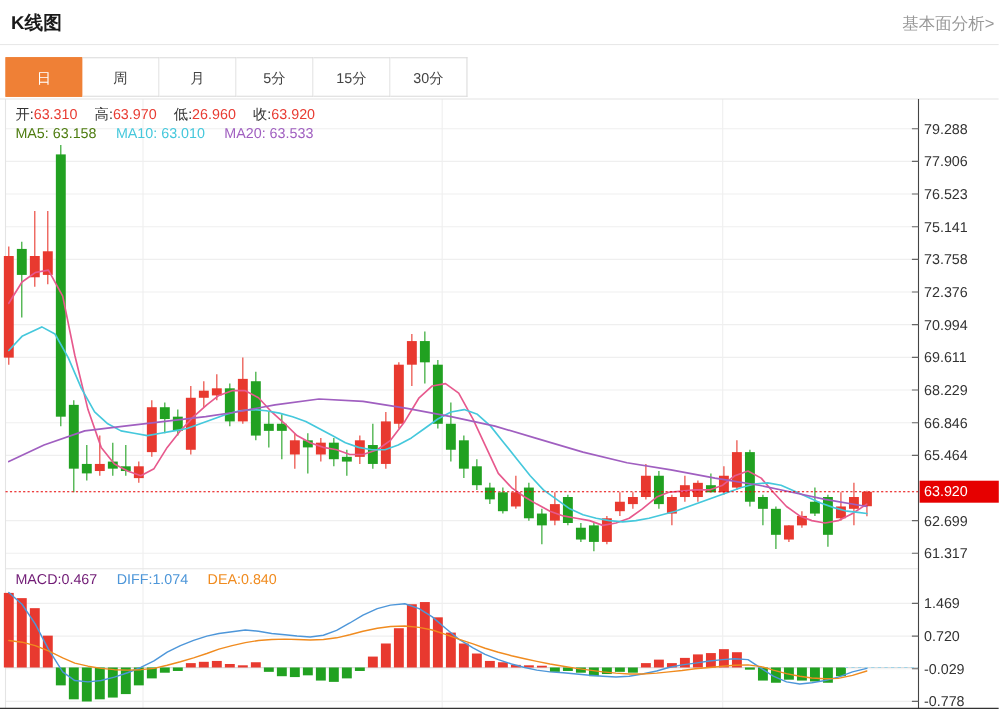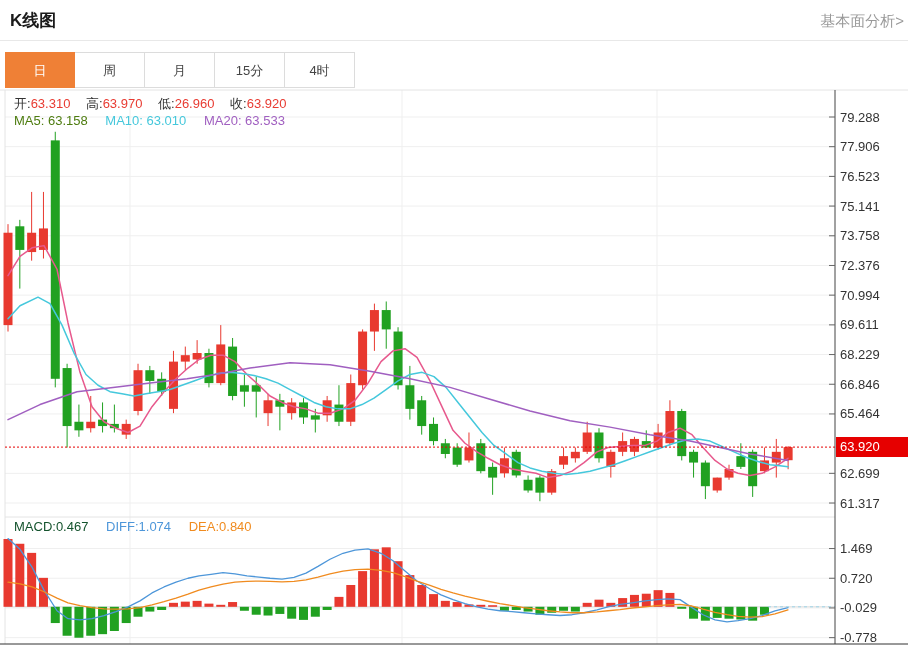--- a/index.html
+++ b/index.html
@@ -18,38 +18,39 @@
   .overlay{position:absolute;z-index:2;font-size:13px;white-space:nowrap;}
   .ohlc-row{left:14px;top:95px;}
   .ohlc-row .lbl{color:#333;margin-left:12px;}
   .ohlc-row .lbl:first-child{margin-left:0;}
   .ohlc-row .val{color:#e83b32;}
   .ma-row{left:14px;top:113px;}
   .ma-row span{margin-right:14px;}
   .macd-row{left:14px;top:519px;}
   .macd-row span{margin-right:14px;}
   .c-ma5{color:#4d7c0f;} .c-ma10{color:#45c8dc;} .c-ma20{color:#a05fc0;}
-  .c-macd{color:#14532d;} .c-diff{color:#4d96d9;} .c-dea{color:#f08b1f;}
+  .c-macd{color:#701a75;} .c-diff{color:#4d96d9;} .c-dea{color:#f08b1f;}
   .price-tag{position:absolute;left:836px;top:437px;width:69px;height:20px;background:#e60000;
              color:#fff;font-size:13px;line-height:20px;padding-left:4px;z-index:2;}
 </style>
 </head>
 <body>
 
 <div class="header">
   <h1 class="page-title">K线图</h1>
   <a class="fa-link">基本面分析&gt;</a>
 </div>
 
 <div class="tabbar" id="tabbar">
     <div class="tab active">日</div>
     <div class="tab">周</div>
     <div class="tab">月</div>
+    <div class="tab">5分</div>
     <div class="tab">15分</div>
-    <div class="tab">4时</div>
+    <div class="tab">30分</div>
   </div>
 
 <svg id="chart-svg" width="908" height="649">
     <g>
       <line x1="5" y1="117" x2="835" y2="117" stroke="#efefef" stroke-width="1"></line>
       <line x1="5" y1="146.6853599999998" x2="835" y2="146.6853599999998" stroke="#efefef" stroke-width="1"></line>
       <line x1="5" y1="176.3922" x2="835" y2="176.3922" stroke="#efefef" stroke-width="1"></line>
       <line x1="5" y1="206.07755999999983" x2="835" y2="206.07755999999983" stroke="#efefef" stroke-width="1"></line>
       <line x1="5" y1="235.78440000000003" x2="835" y2="235.78440000000003" stroke="#efefef" stroke-width="1"></line>
       <line x1="5" y1="265.46975999999984" x2="835" y2="265.46975999999984" stroke="#efefef" stroke-width="1"></line>

